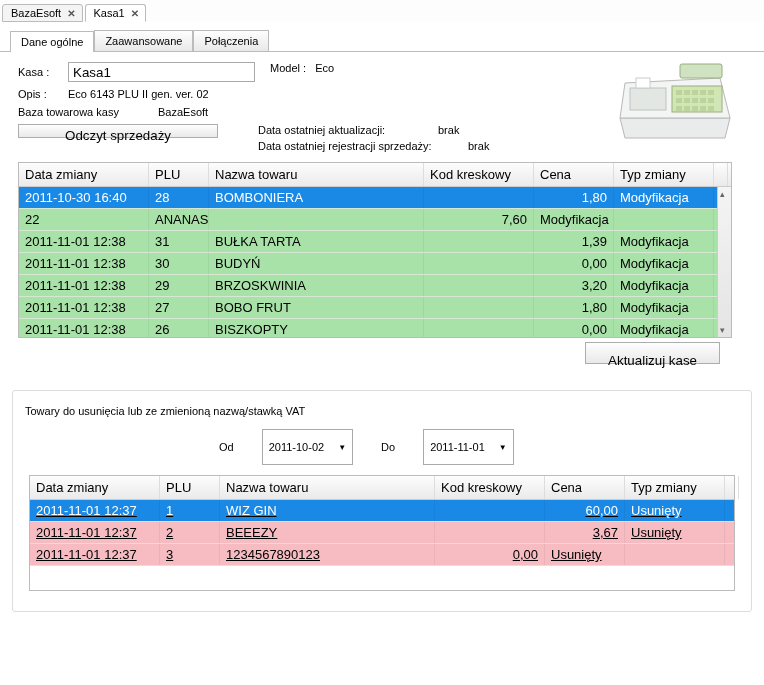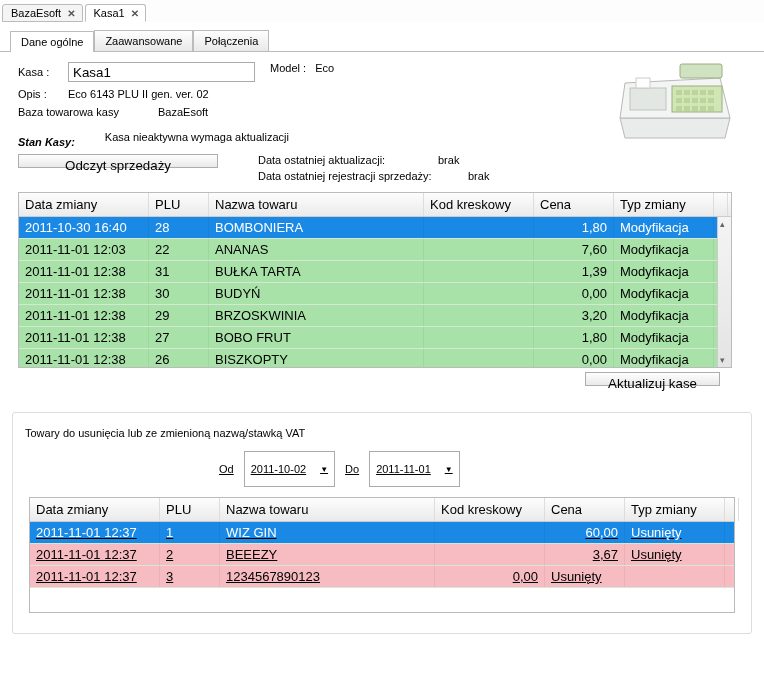--- a/index.html
+++ b/index.html
@@ -84,21 +84,21 @@
   .stan-val { font-weight: normal; font-style: normal; margin-left: 30px;}
   .btn {
     border: 1px solid #adadad;
     background: linear-gradient(#fefefe,#e9e9e9);
     padding: 3px 14px;
     min-width: 200px;
     text-align: center;
     height: 14px;
     cursor: default;
   }
-  .btn.sm { min-width: 120px; padding:3px 22px;}
+  .btn.sm { min-width: 120px; padding:10px 22px;}
   .meta-row { display:flex; align-items:center;}
   .meta-lbl { width: 180px;}
   .grid {
     border: 1px solid #bbb;
     margin: 10px 0 4px 0;
     width: 714px;
     font-size: 13px;
   }
   .grid-head {
     display: grid;
@@ -133,21 +133,21 @@
     border-left:1px solid #ccc;
   }
   .scroll-stub::before {
     content:"▴"; position:absolute; top:2px; left:2px; font-size:9px; color:#666;
   }
   .scroll-stub::after {
     content:"▾"; position:absolute; bottom:2px; left:2px; font-size:9px; color:#666;
   }
   .actions-row { display:flex; justify-content:flex-end; margin:4px 30px 10px 0;}
   .subhead { padding: 8px 0 6px 6px;}
-  .filters { display:flex; align-items:center; gap:10px; margin: 6px 0 6px 200px; text-decoration: underline;}
+  .filters { display:flex; align-items:center; gap:28px; margin: 6px 0 6px 200px;}
   .dp {
     border:1px solid #aaa; background:#fff; padding:2px 6px;
     display:flex; align-items:center; gap:14px; height:36px;
   }
   .dp .tri { font-size:8px;}
   .grid2 { margin-left:10px; width:706px;}
   .outer-box2 {
     border:1px solid #ddd;
     margin:10px 12px 0 12px;
     border-radius:3px;
@@ -215,24 +215,20 @@
         <rect x="98" y="40" width="6" height="5"></rect>
         <rect x="66" y="48" width="6" height="5"></rect>
           <rect x="74" y="48" width="6" height="5"></rect>
         <rect x="82" y="48" width="6" height="5"></rect>
           <rect x="90" y="48" width="6" height="5"></rect>
         <rect x="98" y="48" width="6" height="5"></rect>
       </g>
     </svg>
   </div>
 
-  <div class="row" style="margin-top:8px;">
-    <span class="stan">Stan Kasy:</span>
-    <span class="stan-val">Kasa nieaktywna wymaga aktualizacji</span>
-  </div>
 
   <div style="display:flex; gap:40px; align-items:flex-start; margin-top:6px;">
     <button class="btn">Odczyt sprzedaży</button>
     <div>
       <div class="meta-row">
         <span class="meta-lbl">Data ostatniej  aktualizacji:</span>
         <span>brak</span>
       </div>
       <div class="meta-row" style="margin-top:4px;">
         <span style="width:210px">Data ostatniej rejestracji sprzedaży:</span>
@@ -256,21 +252,20 @@
     <div class="g-row sel">
           <div>2011-10-30 16:40</div>
           <div>28</div>
           <div>BOMBONIERA</div>
           <div></div>
           <div class="price">1,80</div>
           <div>Modyfikacja</div>
           <div></div>
         </div>
         <div class="g-row green">
-          <div>2011-11-01 12:03</div>
           <div>22</div>
           <div>ANANAS</div>
           <div></div>
           <div class="price">7,60</div>
           <div>Modyfikacja</div>
           <div></div>
         </div>
         <div class="g-row green">
           <div>2011-11-01 12:38</div>
           <div>31</div>

